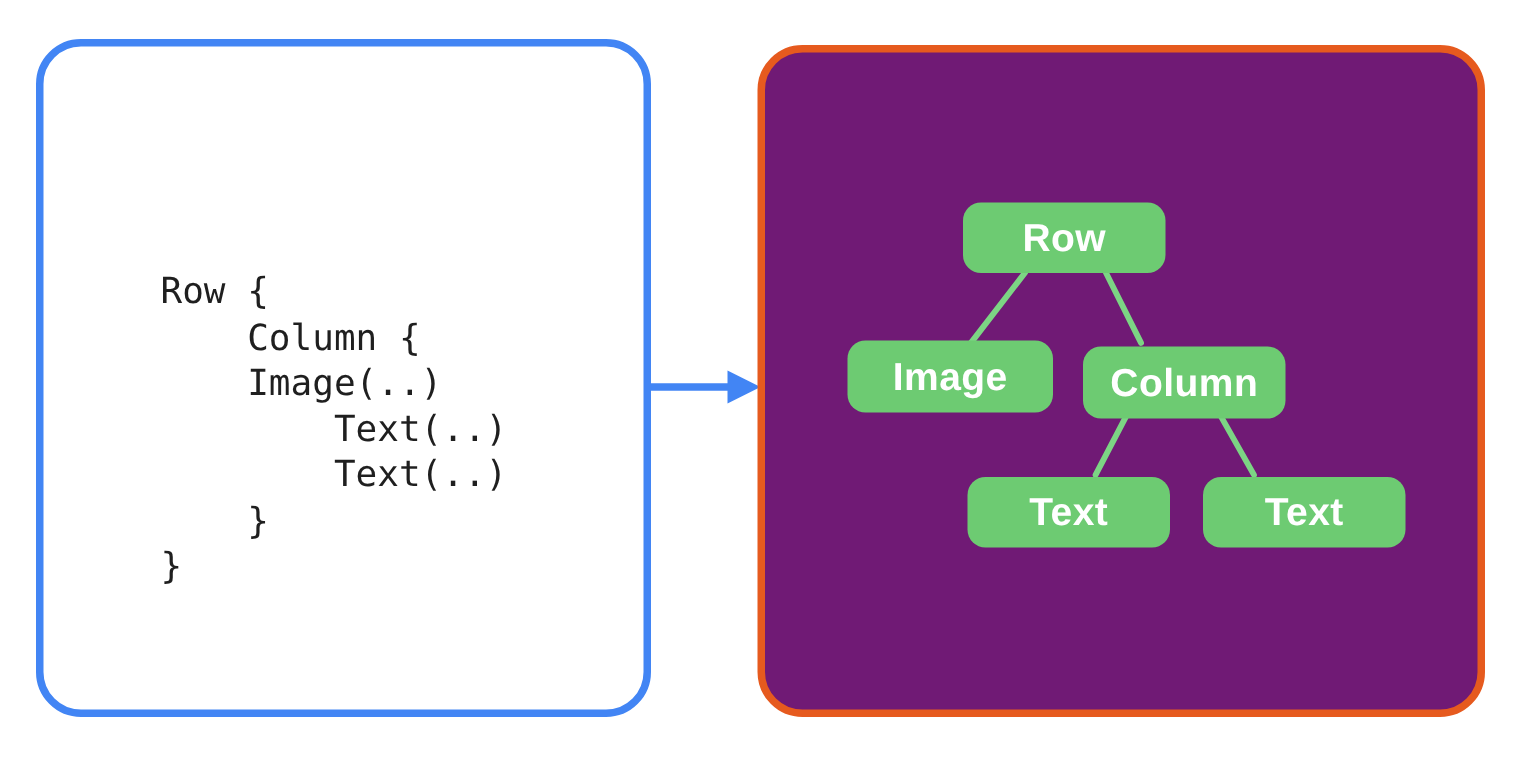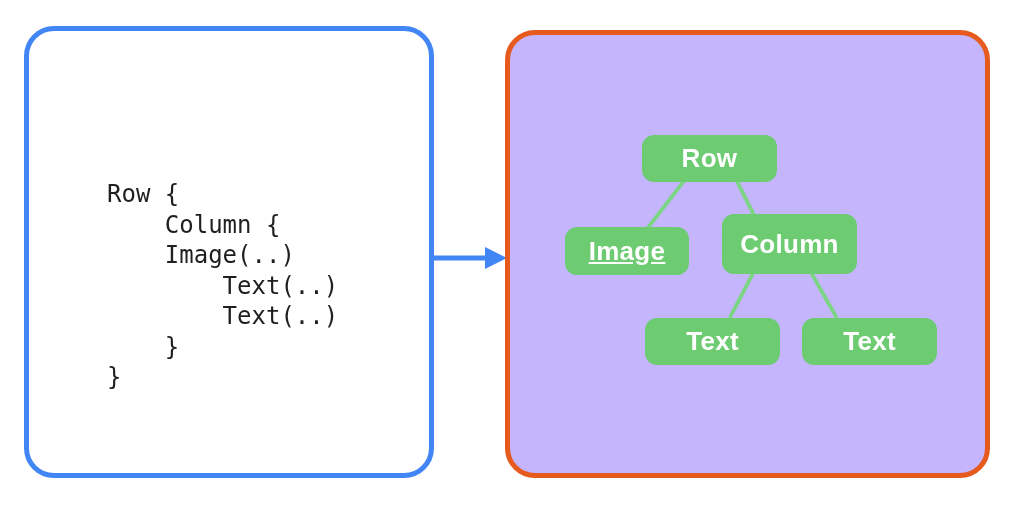--- a/index.html
+++ b/index.html
@@ -51,21 +51,21 @@
   
   .tree-panel {
     position: absolute;
     left: 505px;
     top: 30px;
     width: 485px;
     height: 448px;
     border: 5px solid #E65A1E;
     border-radius: 30px;
     box-sizing: border-box;
-    background: #c4b5fd;
+    background: #701a75;
   }
   .tree-edges {
     position: absolute;
     left: 0;
     top: 0;
     width: 100%;
     height: 100%;
   }
   .tree-node {
     position: absolute;
@@ -74,22 +74,22 @@
     color: #FFFFFF;
     font-size: 26px;
     font-weight: 700;
     letter-spacing: 0.3px;
     display: flex;
     align-items: center;
     justify-content: center;
     box-sizing: border-box;
   }
   .node-row    { left: 132px; top: 100px; width: 135px; height: 47px; }
-  .node-image  { left:  55px; top: 192px; width: 124px; height: 48px; text-decoration: underline; }
-  .node-column { left: 212px; top: 179px; width: 135px; height: 60px; }
+  .node-image  { left:  55px; top: 192px; width: 137px; height: 48px; }
+  .node-column { left: 212px; top: 196px; width: 135px; height: 48px; }
   .node-text-1 { left: 135px; top: 283px; width: 135px; height: 47px; }
   .node-text-2 { left: 292px; top: 283px; width: 135px; height: 47px; }
 </style>
 </head>
 <body>
 
 <div class="canvas">
 
   <div class="code-panel">
     <div class="code-block">

